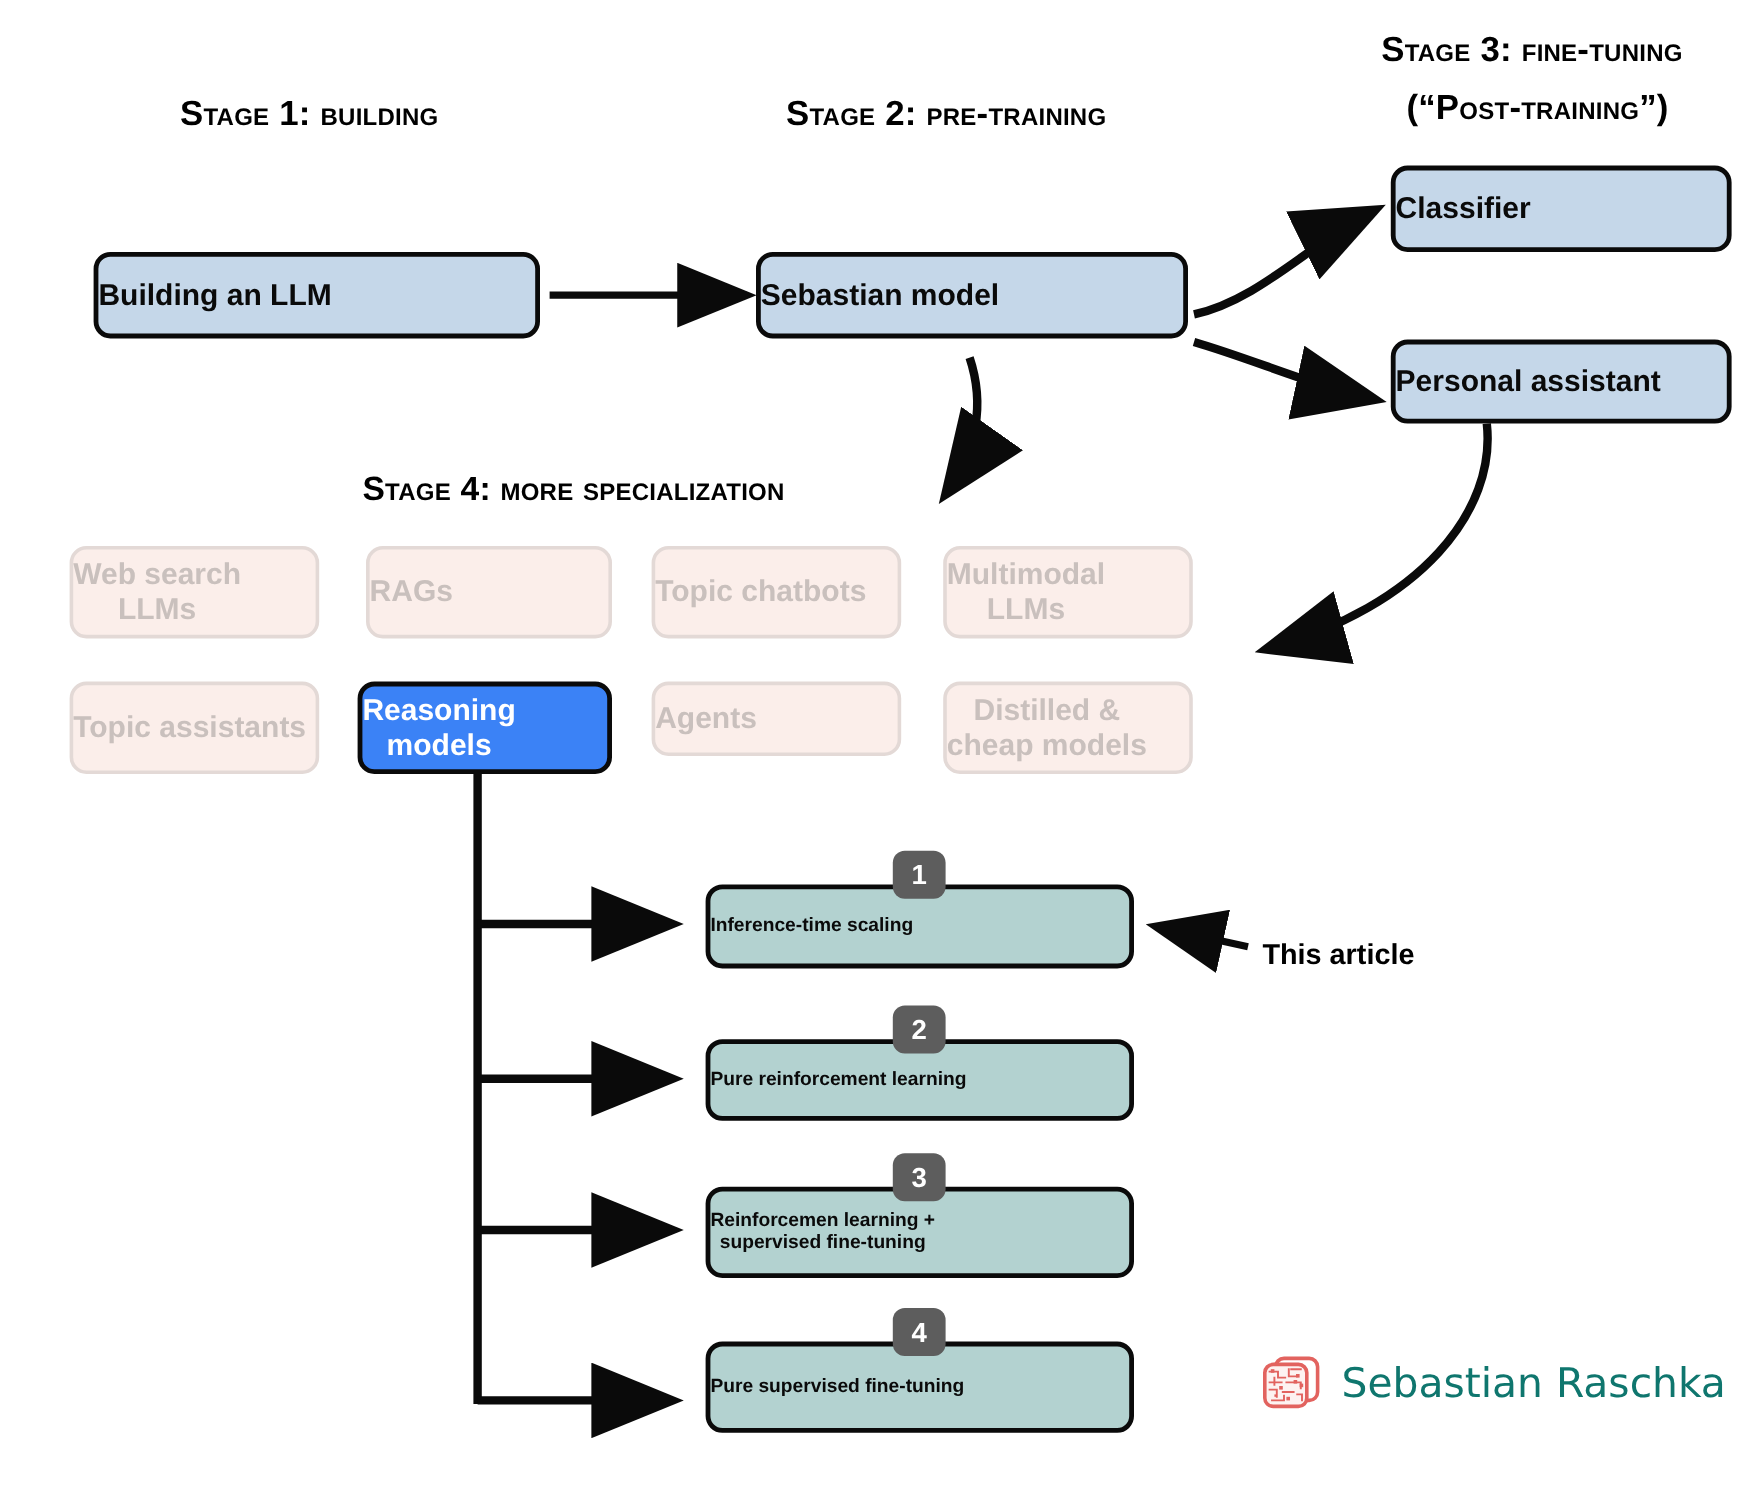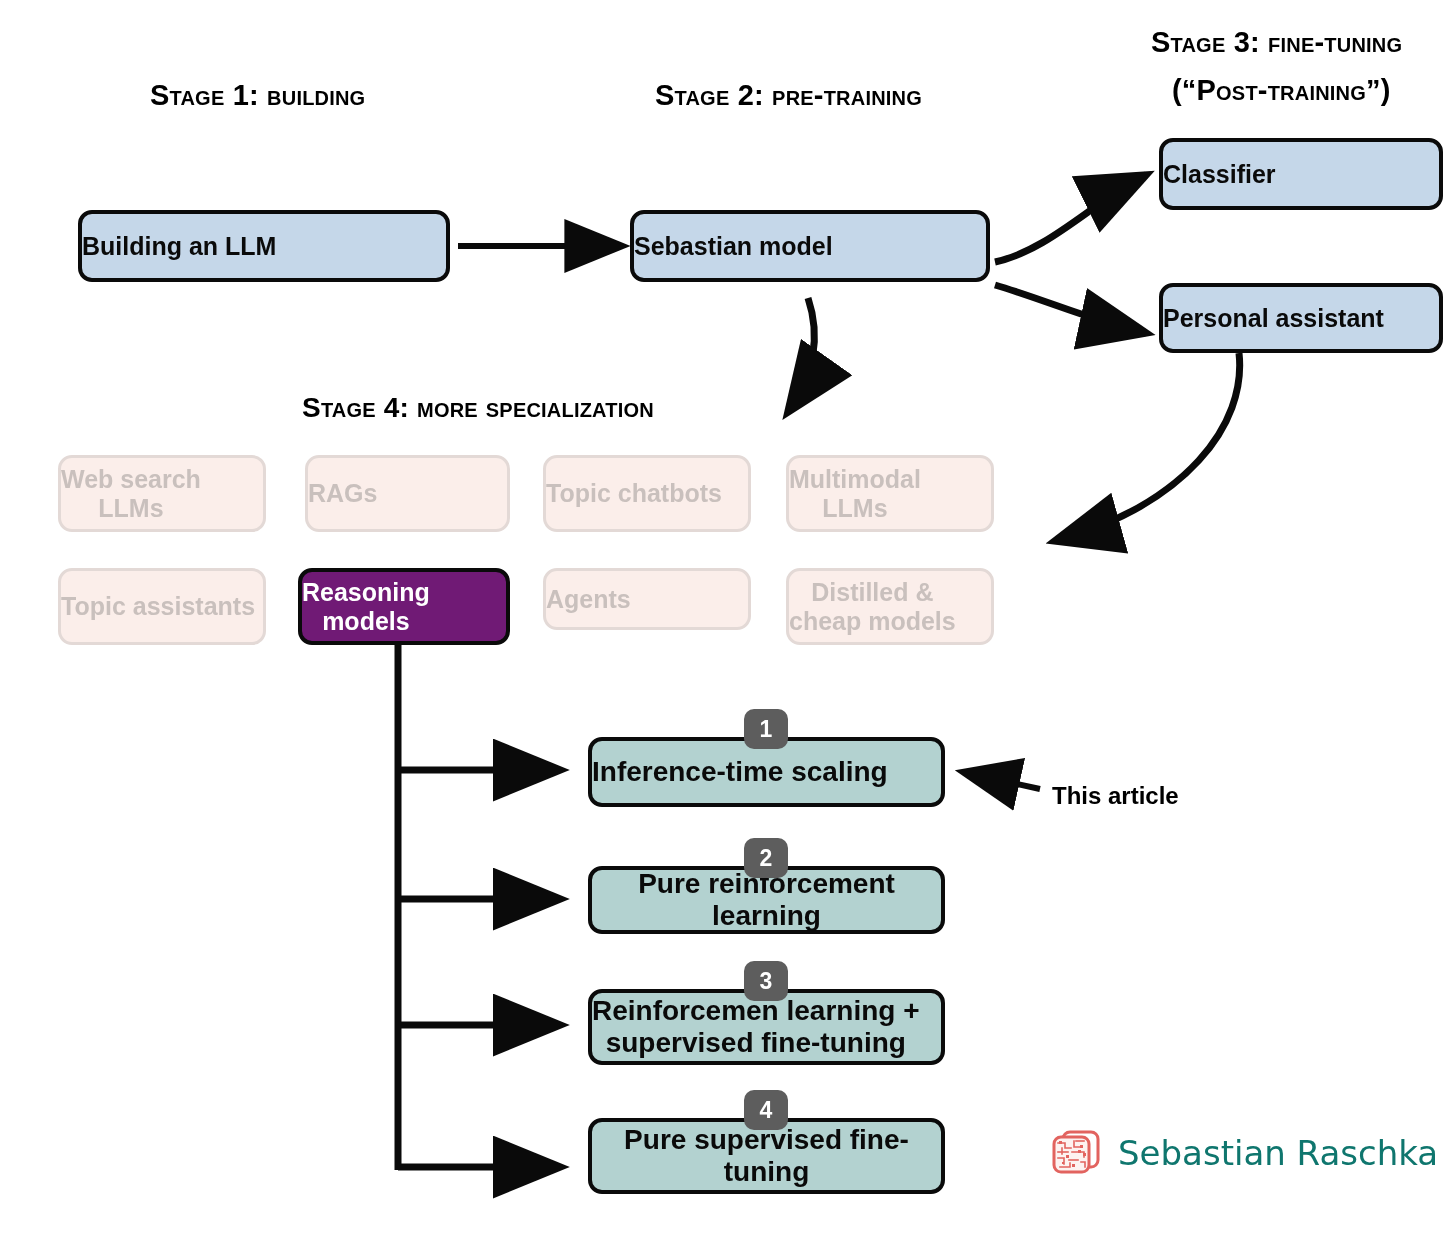--- a/index.html
+++ b/index.html
@@ -11,23 +11,23 @@
   .stage-title{position:absolute;font-weight:bold;color:#000;letter-spacing:.2px;
                font-variant:small-caps;text-transform:lowercase;white-space:nowrap;}
   .stage-title::first-letter{text-transform:uppercase;}
 
   
   .node{position:absolute;box-sizing:border-box;display:flex;align-items:center;
         text-align:center;border-radius:14px;line-height:1.15;}
   .node span{display:block;}
 
   .blue{background:#c5d7e9;border:4px solid #0a0a0a;color:#0a0a0a;font-weight:bold;font-size:25px;}
-  .teal{background:#b3d2d0;border:4px solid #0a0a0a;color:#0a0a0a;font-weight:bold;font-size:28px;}
+  .teal{background:#b3d2d0;border:4px solid #0a0a0a;color:#0a0a0a;font-weight:bold;font-size:16px;}
   .faded{background:#fbeeea;border:3px solid #e3d9d6;color:#c9c0bd;font-weight:bold;font-size:25px;}
-  .hot{background:#701a75;border:4px solid #0a0a0a;color:#ffffff;font-weight:bold;font-size:25px;}
+  .hot{background:#3b82f6;border:4px solid #0a0a0a;color:#ffffff;font-weight:bold;font-size:25px;}
 
   .badge{position:absolute;width:44px;height:40px;border-radius:10px;background:#5d5d5d;
          color:#fff;font-weight:bold;font-size:23px;display:flex;align-items:center;
          justify-content:center;z-index:1;}
 
   .callout{position:absolute;font-weight:bold;font-size:24px;color:#000;white-space:nowrap;}
 
   .logo{position:absolute;display:flex;align-items:center;gap:14px;}
   .logo-mark{width:54px;height:54px;position:relative;flex:0 0 auto;}
   .logo-name{font-size:34px;color:#0f766e;font-weight:400;white-space:nowrap;

